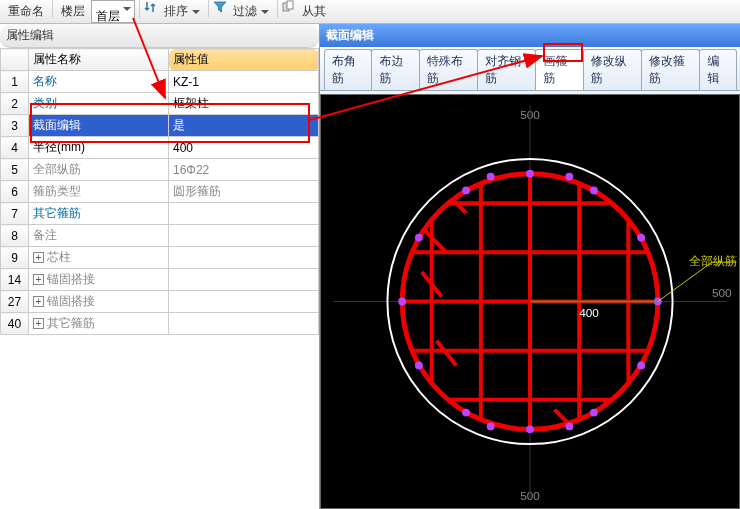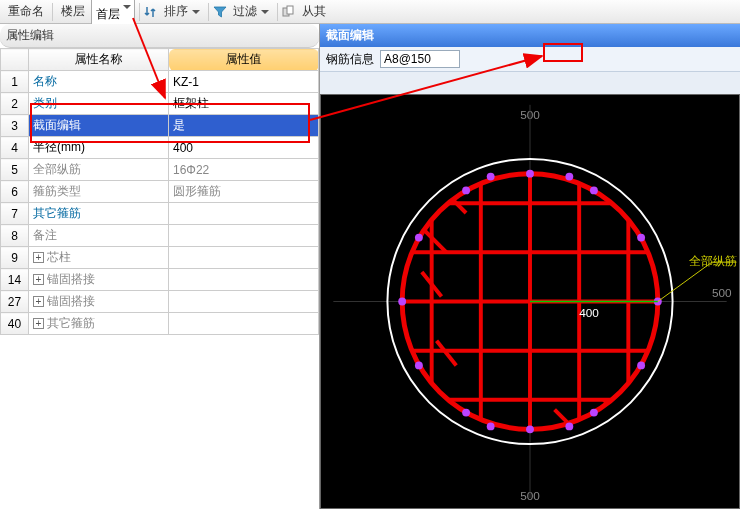--- a/index.html
+++ b/index.html
@@ -1,31 +1,31 @@
 <!DOCTYPE html>
 <html><head>
 <meta charset="utf-8">
 <style>
   * { box-sizing: border-box; margin: 0; padding: 0; font-family: "Microsoft YaHei", SimSun, sans-serif; font-size: 12px; }
   body { width: 740px; height: 509px; background: #f0f0f0; position: relative; overflow: hidden; }
 
-  .topbar { height: 24px; background: linear-gradient(#fdfdfd,#e8e8e8); border-bottom: 1px solid #bbb; display: flex; align-items: center; padding: 0 4px; gap: 2px; }
+  .topbar { height: 24px; background: linear-gradient(#fdfdfd,#e8e8e8); border-bottom: 1px solid #bbb; display: flex; padding: 0 4px; gap: 2px; }
   .tb-item { padding: 2px 4px; color: #333; display: flex; align-items: center; gap: 2px; }
   .tb-sep { width: 1px; height: 18px; background: #ccc; margin: 0 2px; }
   .tb-dd { background: #fff; border: 1px solid #aaa; padding: 7px 14px 1px 4px; position: relative; }
   .tb-dd::after { content: ""; position: absolute; right: 3px; top: 6px; border: 4px solid transparent; border-top-color: #555; }
   .tb-arrow::after { content: ""; display:inline-block; margin-left:2px; border: 4px solid transparent; border-top-color: #555; transform: translateY(2px);}
   .tb-ico { width:14px; height:14px; display:inline-block; }
 
   .left-pane { position: absolute; left: 0; top: 24px; width: 320px; bottom: 0; background: #fff; border-right: 1px solid #999; }
   .left-title { background: linear-gradient(#f9f9f9,#e6e6e6); border-bottom: 1px solid #ccc; padding: 3px 6px; font-weight: normal; color: #333; border-radius: 10px; }
 
   .prop-table { width: 100%; border-collapse: collapse; }
   .prop-table th, .prop-table td { border: 1px solid #ccc; padding: 2px 4px; text-align: left; font-weight: normal; height: 18px; }
-  .prop-table th { background: linear-gradient(#fefefe,#eee); text-align: center; }
+  .prop-table th { background: linear-gradient(#fefefe,#eee); text-align: left; }
   .prop-table th.pv { background: linear-gradient(#ffe9b8,#ffd77a); color: #6a3; color:#000;border-radius:6px;}
   .prop-table th.pv { background: linear-gradient(#ffe0a0,#ffcf70); }
   .prop-table td.rn { text-align: center; background: linear-gradient(#fefefe,#eee); width: 28px; }
   .prop-table td.pn { width: 140px; }
   .link { color: #0369a1; }
   .gray { color: #888; }
   .row-sel td.pn { background: #2f5fcf; color: #fff; }
   .row-sel td.pv { background: #2f5fcf; color: #fff; }
   .row-sel td.rn { background: linear-gradient(#fefefe,#eee); }
   .plus { display:inline-block; width:11px; height:11px; border:1px solid #888; line-height:9px; text-align:center; margin-right:3px; font-size:10px; color:#555; background:#fff;}
@@ -139,20 +139,30 @@
           <td class="rn">40</td>
           <td class="pn gray"><span class="plus">+</span><span>其它箍筋</span></td>
           <td></td>
         </tr>
   </tbody>
     </table>
 </div>
 
 <div class="right-pane">
   <div class="right-title">截面编辑</div>
+  <div class="tabbar">
+    <div class="tab">布角筋</div>
+    <div class="tab">布边筋</div>
+    <div class="tab">特殊布筋</div>
+    <div class="tab">对齐钢筋</div>
+    <div class="tab sel">画箍筋</div>
+    <div class="tab">修改纵筋</div>
+    <div class="tab">修改箍筋</div>
+    <div class="tab">编辑</div>
+  </div>
   <div class="subbar">
     <span>钢筋信息</span>
     <input value="A8@150" style="">
   </div>
   <div class="viewport">
     <svg viewBox="0 0 420 420">
 
       <text x="200" y="24" fill="#888" font-size="11">500</text>
       <text x="395" y="205" fill="#888" font-size="11">500</text>
       <text x="200" y="412" fill="#888" font-size="11">500</text>

